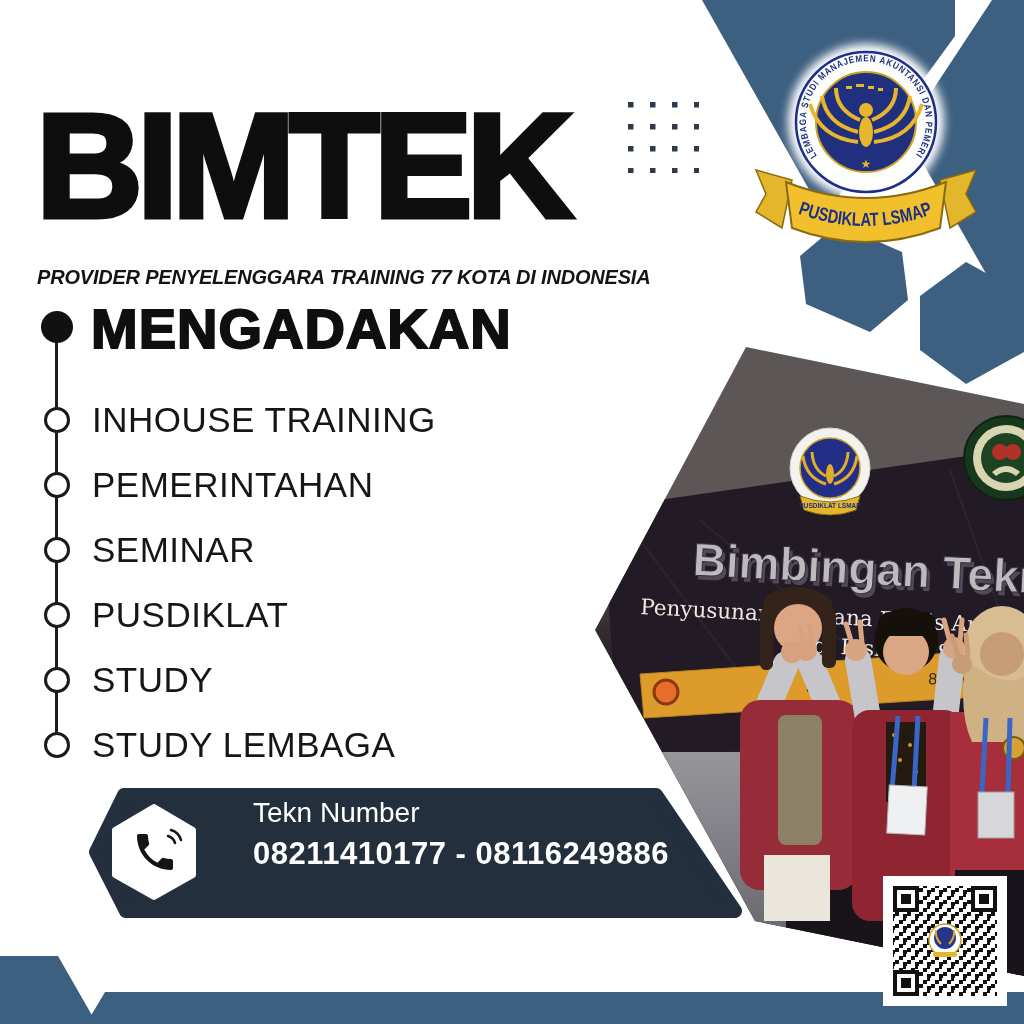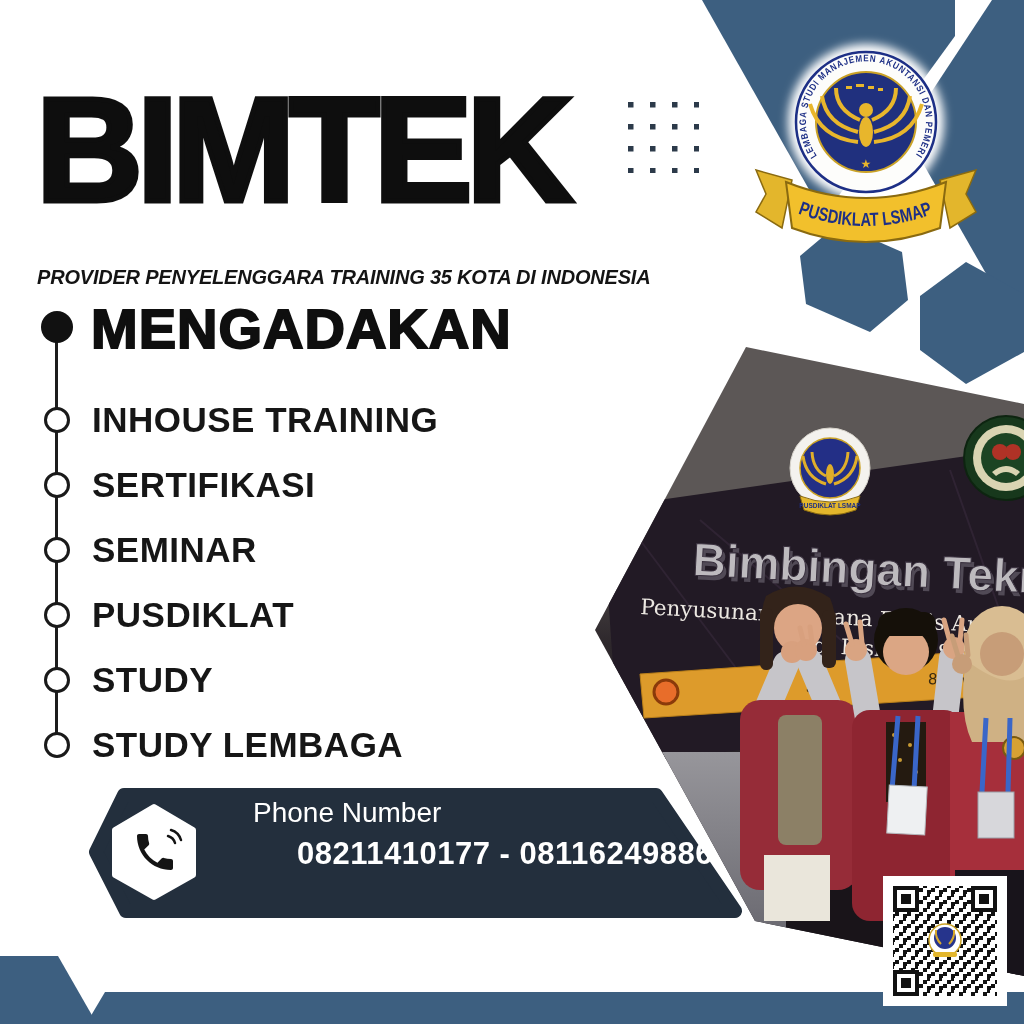--- a/index.html
+++ b/index.html
@@ -1,35 +1,35 @@
 <!DOCTYPE html>
 <html><head>
 <meta charset="utf-8">
 <style>
   html,body{margin:0;padding:0;background:#e8e8e8;}
   .canvas{position:relative;width:1024px;height:1024px;background:#ffffff;overflow:hidden;
           font-family:"Liberation Sans",sans-serif;}
   .layer{position:absolute;left:0;top:0;width:1024px;height:1024px;}
   
-  .title{position:absolute;left:36px;top:76px;font-size:148px;font-weight:700;
+  .title{position:absolute;left:36px;top:92px;font-size:148px;font-weight:700;
          letter-spacing:-6px;color:#0e0e0e;-webkit-text-stroke:5px #0e0e0e;line-height:1;}
   .subtitle{position:absolute;left:37px;top:266px;font-size:20px;font-weight:700;
             font-style:italic;color:#141414;letter-spacing:-0.2px;}
   
   .svc-line{position:absolute;left:55px;top:330px;width:3px;height:418px;background:#1d1d1d;}
   .svc-dot{position:absolute;left:41px;top:311px;width:32px;height:32px;border-radius:50%;background:#111;}
   .svc-head{position:absolute;left:91px;top:296px;font-size:56px;font-weight:700;
             letter-spacing:1px;color:#0f0f0f;text-align:right;-webkit-text-stroke:2px #0f0f0f;}
   .svc-circle{position:absolute;left:44px;width:26px;height:26px;border:3px solid #1a1a1a;
               border-radius:50%;background:#fff;box-sizing:border-box;}
-  .svc-label{position:absolute;left:92px;font-size:35px;font-weight:700;color:#161616;
+  .svc-label{position:absolute;left:92px;font-size:35px;font-weight:400;color:#161616;
              letter-spacing:0.5px;line-height:42px;}
   
   .ph-label{position:absolute;left:253px;top:797px;font-size:28px;font-weight:500;color:#ffffff;}
-  .ph-num{position:absolute;left:253px;top:836px;font-size:31px;font-weight:700;color:#ffffff;letter-spacing:0.5px;margin-left:44px;}
+  .ph-num{position:absolute;left:253px;top:836px;font-size:31px;font-weight:700;color:#ffffff;letter-spacing:0.5px;}
   svg text{font-family:"Liberation Sans",sans-serif;}
   svg .serif{font-family:"DejaVu Serif","Liberation Serif",serif;}
 </style>
 </head>
 <body>
 
 <div class="canvas">
 
   <svg class="layer" viewBox="0 0 1024 1024">
     <defs>
@@ -221,41 +221,41 @@
       <g>
         <circle cx="62" cy="64" r="16" fill="#fff" stroke="#caa227" stroke-width="1.5"></circle>
         <circle cx="62" cy="62" r="11" fill="#26348c"></circle>
         <path d="M58 68 Q52 62 53 54 M66 68 Q72 62 71 54" stroke="#d8a92c" stroke-width="2" fill="none"></path>
         <rect x="50" y="76" width="24" height="5" rx="2" fill="#e3b62c"></rect>
       </g>
     </g>
   </svg>
 
   <div class="title">BIMTEK</div>
-  <div class="subtitle">PROVIDER PENYELENGGARA TRAINING 35 KOTA DI INDONESIA</div>
+  <div class="subtitle">PROVIDER PENYELENGGARA TRAINING 77 KOTA DI INDONESIA</div>
 
   <div>
     <div class="svc-line"></div>
     <div class="svc-dot"></div>
     <div class="svc-head">MENGADAKAN</div>
 
     <div class="svc-circle" style="top:407px"></div>
     <div class="svc-label" style="top:399px">INHOUSE TRAINING</div>
 
     <div class="svc-circle" style="top:472px"></div>
-    <div class="svc-label" style="top:464px">SERTIFIKASI</div>
+    <div class="svc-label" style="top:464px">PEMERINTAHAN</div>
 
     <div class="svc-circle" style="top:537px"></div>
     <div class="svc-label" style="top:529px">SEMINAR</div>
 
     <div class="svc-circle" style="top:602px"></div>
     <div class="svc-label" style="top:594px">PUSDIKLAT</div>
 
     <div class="svc-circle" style="top:667px"></div>
     <div class="svc-label" style="top:659px">STUDY</div>
 
     <div class="svc-circle" style="top:732px"></div>
     <div class="svc-label" style="top:724px">STUDY LEMBAGA</div>
   </div>
 
-  <div class="ph-label">Phone Number</div>
+  <div class="ph-label">Tekn Number</div>
   <div class="ph-num">08211410177 - 08116249886</div>
 </div>
 
 </body></html>

